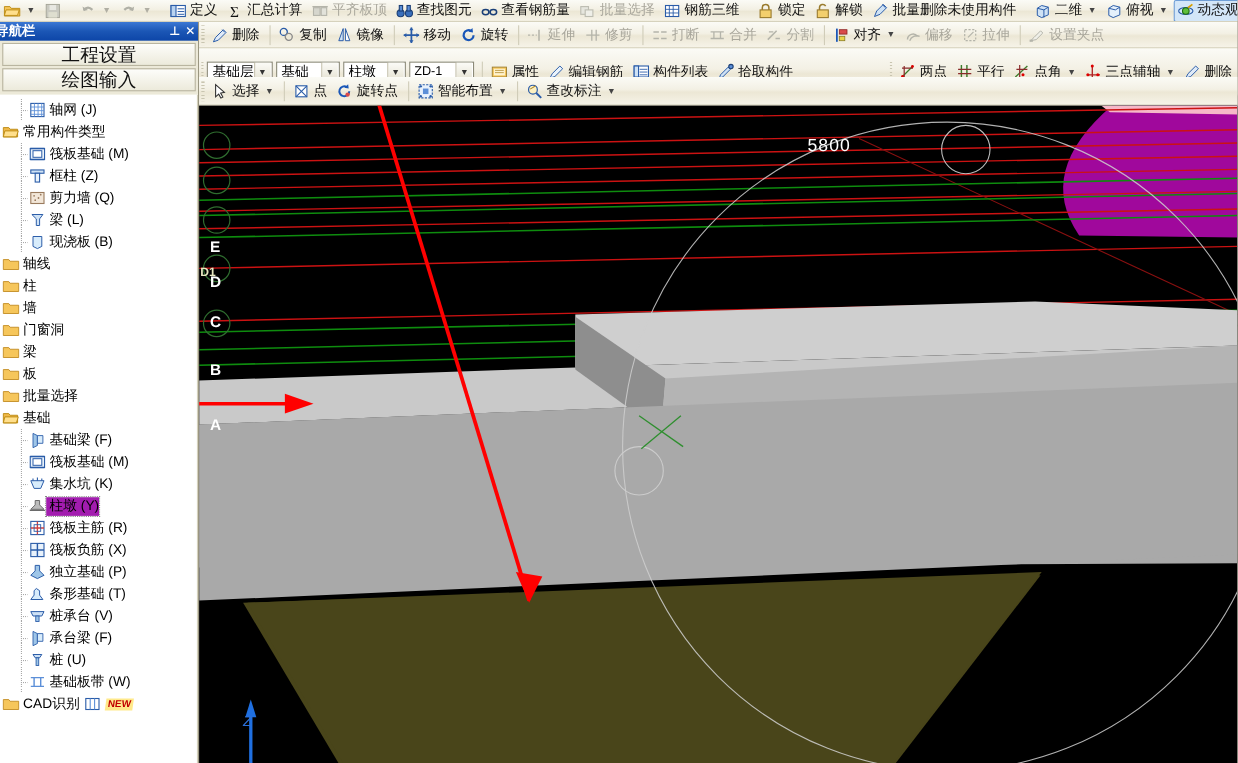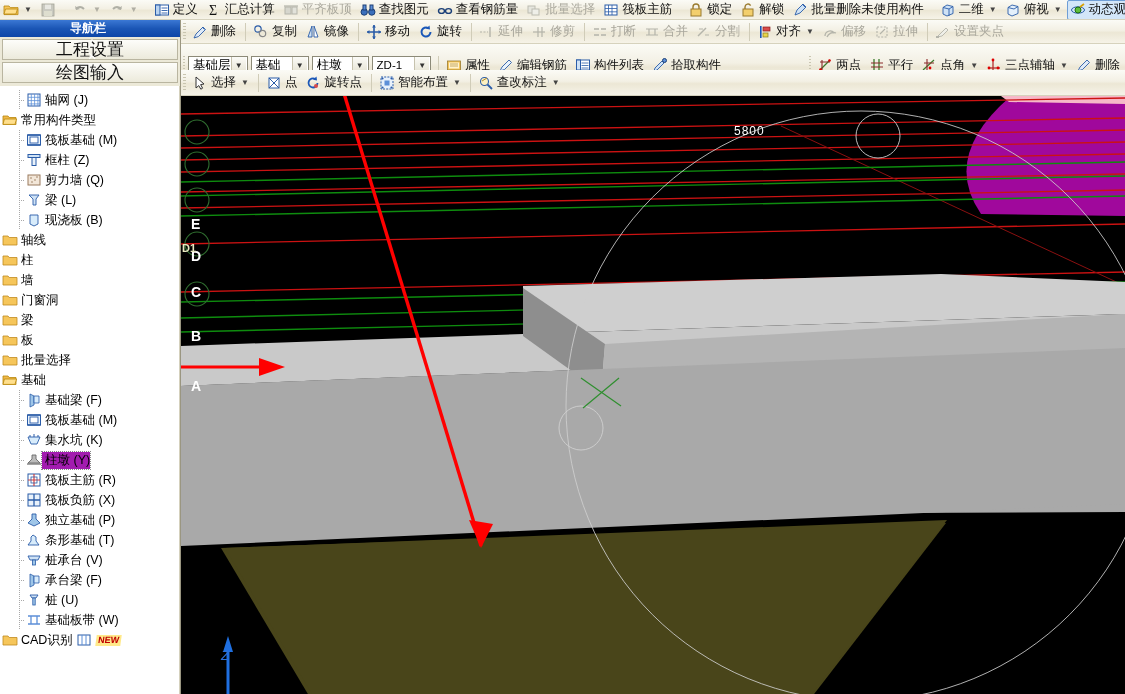--- a/index.html
+++ b/index.html
@@ -51,21 +51,21 @@
 
   
   #navpanel {
     position: absolute; left: 0; top: 20px; width: 181px; height: 674px;
     background: #ece9d8;
     border-right: 1px solid #9a9681;
   }
   #navtitle {
     height: 17px; background: linear-gradient(to bottom,#3b78d4 0%, #1b56b5 50%, #0d46a8 100%);
     color: #fff; font-weight: bold; font-size: 12px;
-    display: flex; align-items: center; padding-left: 4px; flex-direction: column;
+    display: flex; align-items: center; padding-left: 4px;
   }
   #navtitle .t { flex: 1; margin-left: -8px; }
   #navtitle .b { width: 14px; text-align: center; color: #fff; font-size: 11px; cursor: default; }
   .navbtn {
     height: 21px; margin: 2px 2px 0 2px;
     background: linear-gradient(to bottom,#fdfdfa,#eceadb);
     border: 1px solid #b9b5a0;
     display: flex; align-items: center; justify-content: center;
     font-size: 17px; color: #111; cursor: default;
   }
@@ -121,21 +121,21 @@
   #viewport {
     position: absolute; left: 181px; top: 96px; width: 944px; height: 598px;
     background: #000; overflow: hidden;
   }
   #viewport svg { display: block; }
   .axlbl {
     position: absolute; color: #fff; font-size: 14px; font-weight: bold;
     font-family: "Liberation Sans", sans-serif;
   }
   .dimlbl {
-    position: absolute; color: #ffffff; font-size: 12px;
+    position: absolute; color: #ffffff; font-size: 16px;
     font-family: "Liberation Sans", sans-serif; letter-spacing: 1px;
   }
   .zlbl { position:absolute; color:#2b6fd8; font-size:13px; font-style: italic; }
 </style>
 </head>
 <body>
 
 <div id="app">
 
   <div class="tb" id="row0">
@@ -234,21 +234,21 @@
         </span>
       <span>批量选择</span>
     </div>
     <div class="tbi">
       <span class="ic">
           <svg width="16" height="16" viewBox="0 0 16 16">
             <rect x="2" y="3" width="12" height="10" fill="#fff" stroke="#2a5ca8"></rect>
             <path d="M5.5 3v10M9 3v10M2 6.5h12M2 9.8h12" stroke="#2a5ca8" stroke-width=".8"></path>
           </svg>
         </span>
-      <span>筏板主筋</span>
+      <span>钢筋三维</span>
     </div>
     <span class="sep"></span>
     <div class="tbi">
       <span class="ic">
           <svg width="16" height="16" viewBox="0 0 16 16">
             <path d="M5 7V5a3 3 0 016 0v2" fill="none" stroke="#9a7b2e" stroke-width="1.4"></path>
             <rect x="3" y="7" width="10" height="7" fill="#f3cf6d" stroke="#9a7b2e"></rect>
           </svg>
         </span>
       <span>锁定</span>

